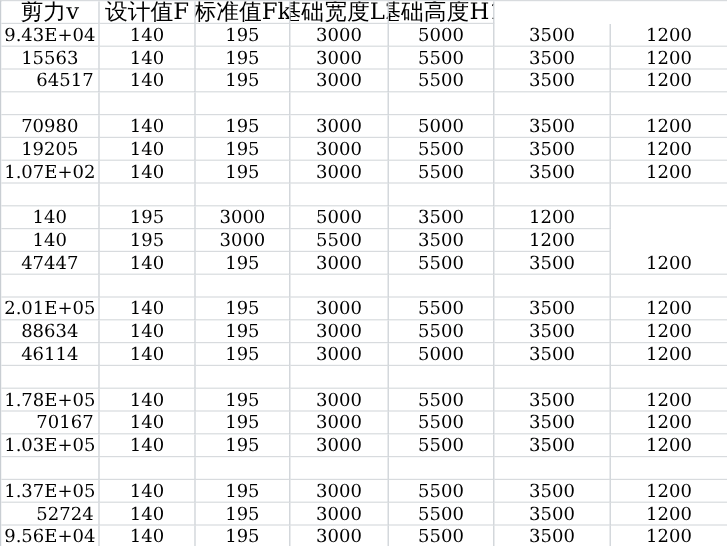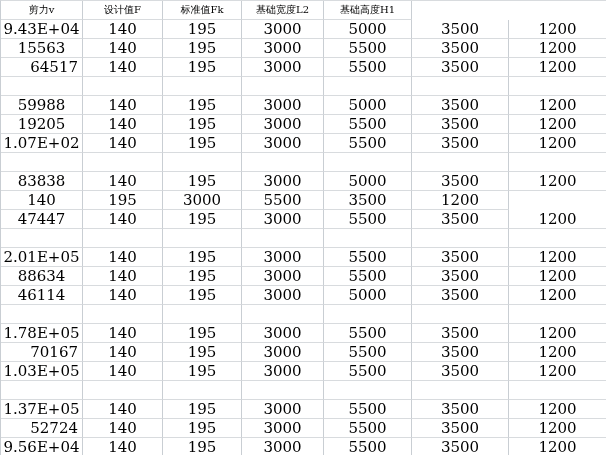--- a/index.html
+++ b/index.html
@@ -29,21 +29,21 @@
   .cell{
     box-sizing:border-box;
     height:19px;line-height:18px;
     border-right:1px solid var(--grid-v);
     border-bottom:1px solid var(--grid-h);
     display:flex;align-items:center;justify-content:center;
     white-space:nowrap;overflow:hidden;
     letter-spacing:0px;
   }
   .cell.right{justify-content:flex-end;padding-right:4px;}
-  .row.hdr .cell{font-size:10px;}
+  .row.hdr .cell{font-size:19px;}
 </style>
 </head>
 <body>
 
 <div class="sheet">
     <div class="row hdr">
       <div class="cell">剪力v</div>
       <div class="cell">设计值F</div>
       <div class="cell">标准值Fk</div>
       <div class="cell">基础宽度L2</div>
@@ -79,21 +79,21 @@
     <div class="row">
       <div class="cell"></div>
       <div class="cell"></div>
       <div class="cell"></div>
       <div class="cell"></div>
       <div class="cell"></div>
       <div class="cell"></div>
       <div class="cell"></div>
     </div>
     <div class="row">
-      <div class="cell">59988</div>
+      <div class="cell">70980</div>
       <div class="cell">140</div>
       <div class="cell">195</div>
       <div class="cell">3000</div>
       <div class="cell">5000</div>
       <div class="cell">3500</div>
       <div class="cell">1200</div>
     </div>
     <div class="row">
       <div class="cell">19205</div>
       <div class="cell">140</div>
@@ -115,21 +115,20 @@
     <div class="row">
       <div class="cell"></div>
       <div class="cell"></div>
       <div class="cell"></div>
       <div class="cell"></div>
       <div class="cell"></div>
       <div class="cell"></div>
       <div class="cell"></div>
     </div>
     <div class="row">
-      <div class="cell">83838</div>
       <div class="cell">140</div>
       <div class="cell">195</div>
       <div class="cell">3000</div>
       <div class="cell">5000</div>
       <div class="cell">3500</div>
       <div class="cell">1200</div>
     </div>
     <div class="row">
       <div class="cell">140</div>
       <div class="cell">195</div>

